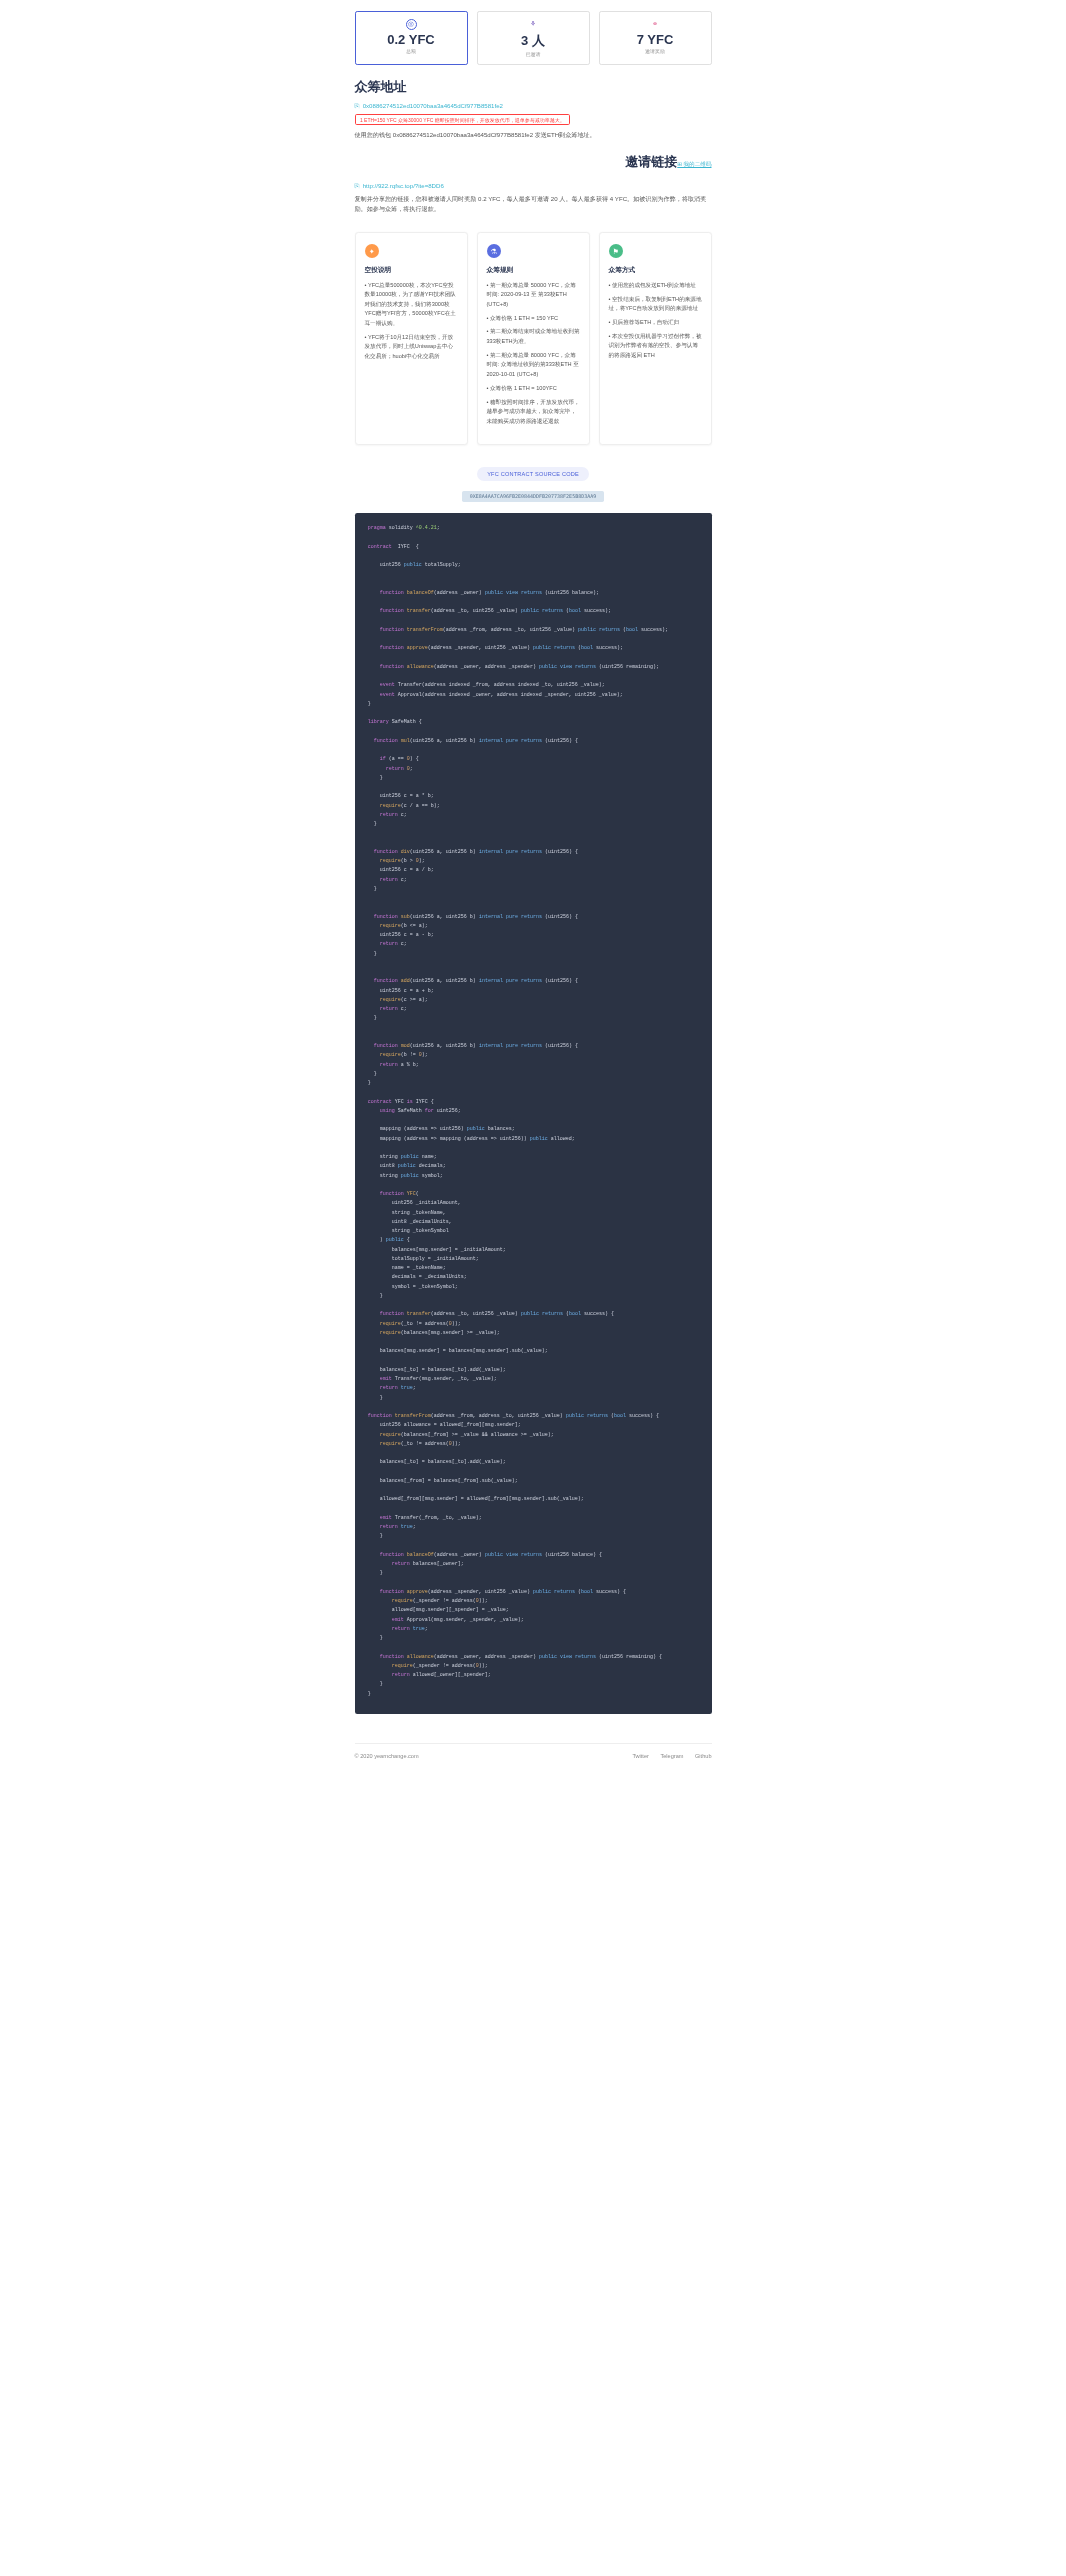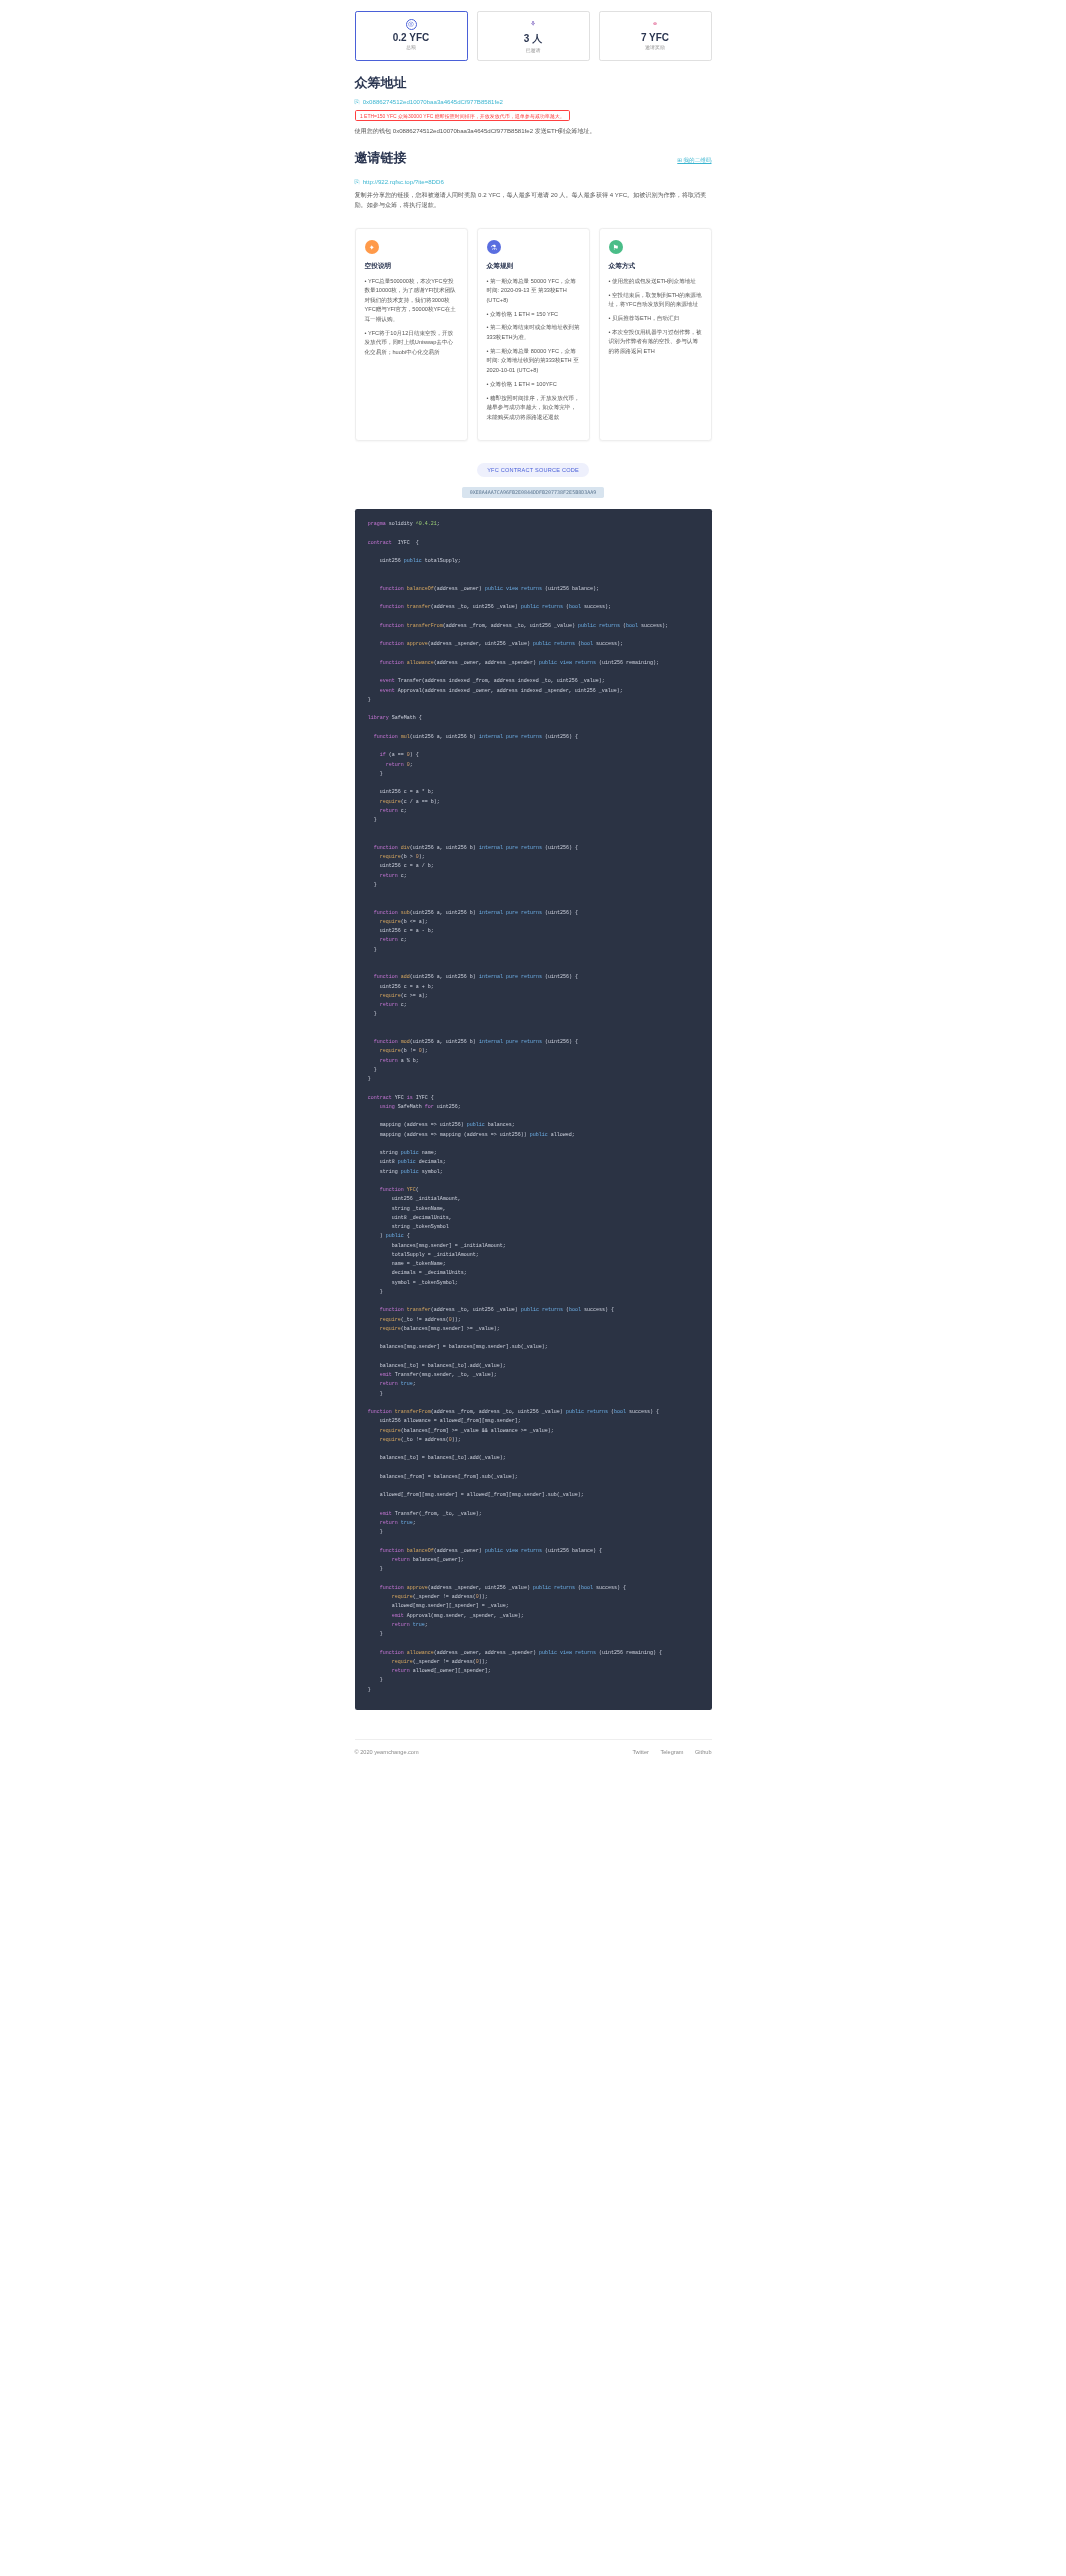--- a/index.html
+++ b/index.html
@@ -5,30 +5,30 @@
 * { margin:0; padding:0; box-sizing:border-box; }
 body { font-family:-apple-system,BlinkMacSystemFont,"Segoe UI",sans-serif; background:#fff; color:#333; font-size:6.7px; }
 .container { max-width:357px; margin:0 auto; padding:11px 0; }
 .stats-row { display:flex; gap:9px; margin-bottom:13.3px; justify-content:center; }
 .stat-card { flex:1; border:0.6px solid #e0e0e0; border-radius:2.2px; padding:6.7px 11px; text-align:center; background:#fff; }
 .stat-card.active { border:1.1px solid #4a60d8; }
 .stat-icon { width:11px; height:11px; margin:0 auto 2.2px; border-radius:50%; display:flex; align-items:center; justify-content:center; font-size:6.7px; }
 .stat-icon.blue { color:#4a60d8; border:1.1px solid #4a60d8; }
 .stat-icon.purple { color:#6b4eb8; }
 .stat-icon.pink { color:#e06090; }
-.stat-value { font-size:10px; font-weight:600; color:#2a3550; margin-bottom:1.1px; }
+.stat-value { font-size:13px; font-weight:600; color:#2a3550; margin-bottom:1.1px; }
 .stat-label { font-size:5px; color:#999; }
 .section { margin-bottom:13.3px; }
 .section-title { font-size:13px; font-weight:600; color:#2a3550; margin-bottom:5.6px; }
 .addr-row { display:flex; align-items:center; gap:3.3px; margin-bottom:4.4px; }
 .addr-row a, .addr-link { color:#3ab5d0; font-size:6.1px; text-decoration:none; }
 .copy-icon { color:#3ab5d0; font-size:6.1px; }
 .warning { display:inline-block; border:0.6px solid #ff4040; color:#ff4040; padding:1.7px 4.4px; border-radius:1.7px; font-size:5px; margin-bottom:4.4px; }
 .desc { font-size:6.1px; color:#555; line-height:1.6; }
-.section-header-flex { display:flex; justify-content:space-between; align-items:center; margin-bottom:5.6px; }
+.section-header-flex { display:flex; justify-content:flex-end; align-items:center; margin-bottom:5.6px; }
 .qr-link { color:#3ab5d0; font-size:5.6px; }
 .card-row { display:flex; gap:9px; margin-top:18px; margin-bottom:22px; }
 .info-card { flex:1; background:#fff; border:0.6px solid #eee; border-radius:3.3px; padding:11px 9px 13.3px; box-shadow:0 0.6px 1.7px rgba(0,0,0,0.04); }
 .card-icon { width:14.4px; height:14.4px; border-radius:50%; margin-bottom:7.8px; display:flex; align-items:center; justify-content:center; color:#fff; font-size:7.2px; }
 .card-icon.orange { background:#ff9a4a; }
 .card-icon.blue { background:#5a6ee0; }
 .card-icon.green { background:#4abd88; }
 .card-title { font-size:6.7px; font-weight:600; color:#2a3550; margin-bottom:5.6px; }
 .card-item { font-size:5.6px; color:#555; line-height:1.7; margin-bottom:4.4px; }
 .badge-row { text-align:center; margin:18px 0 10px; }

